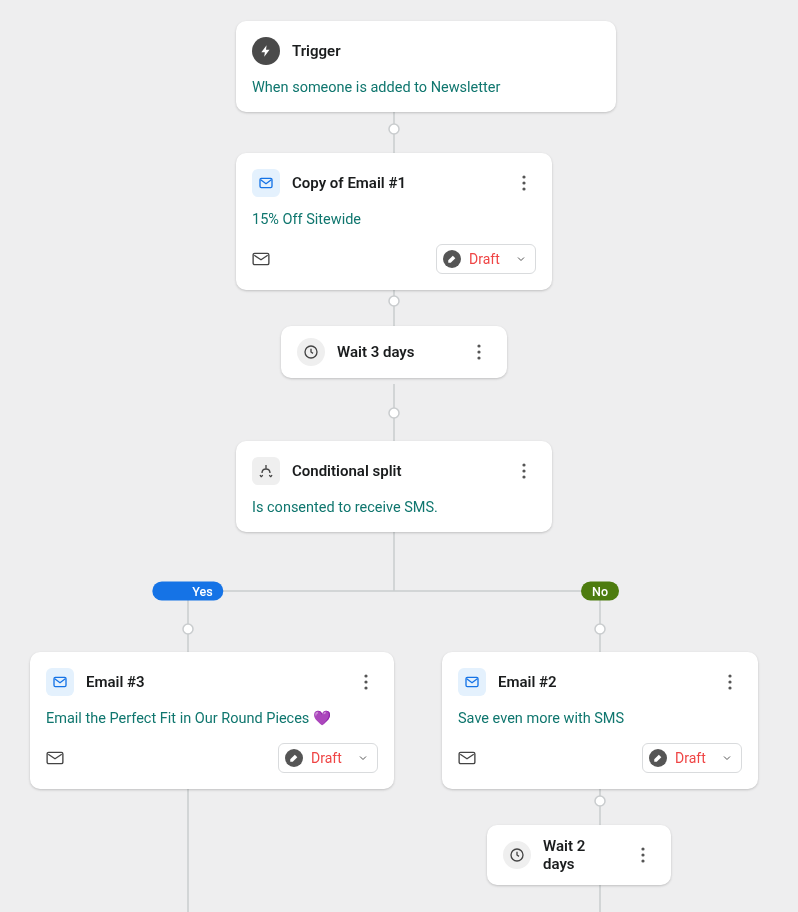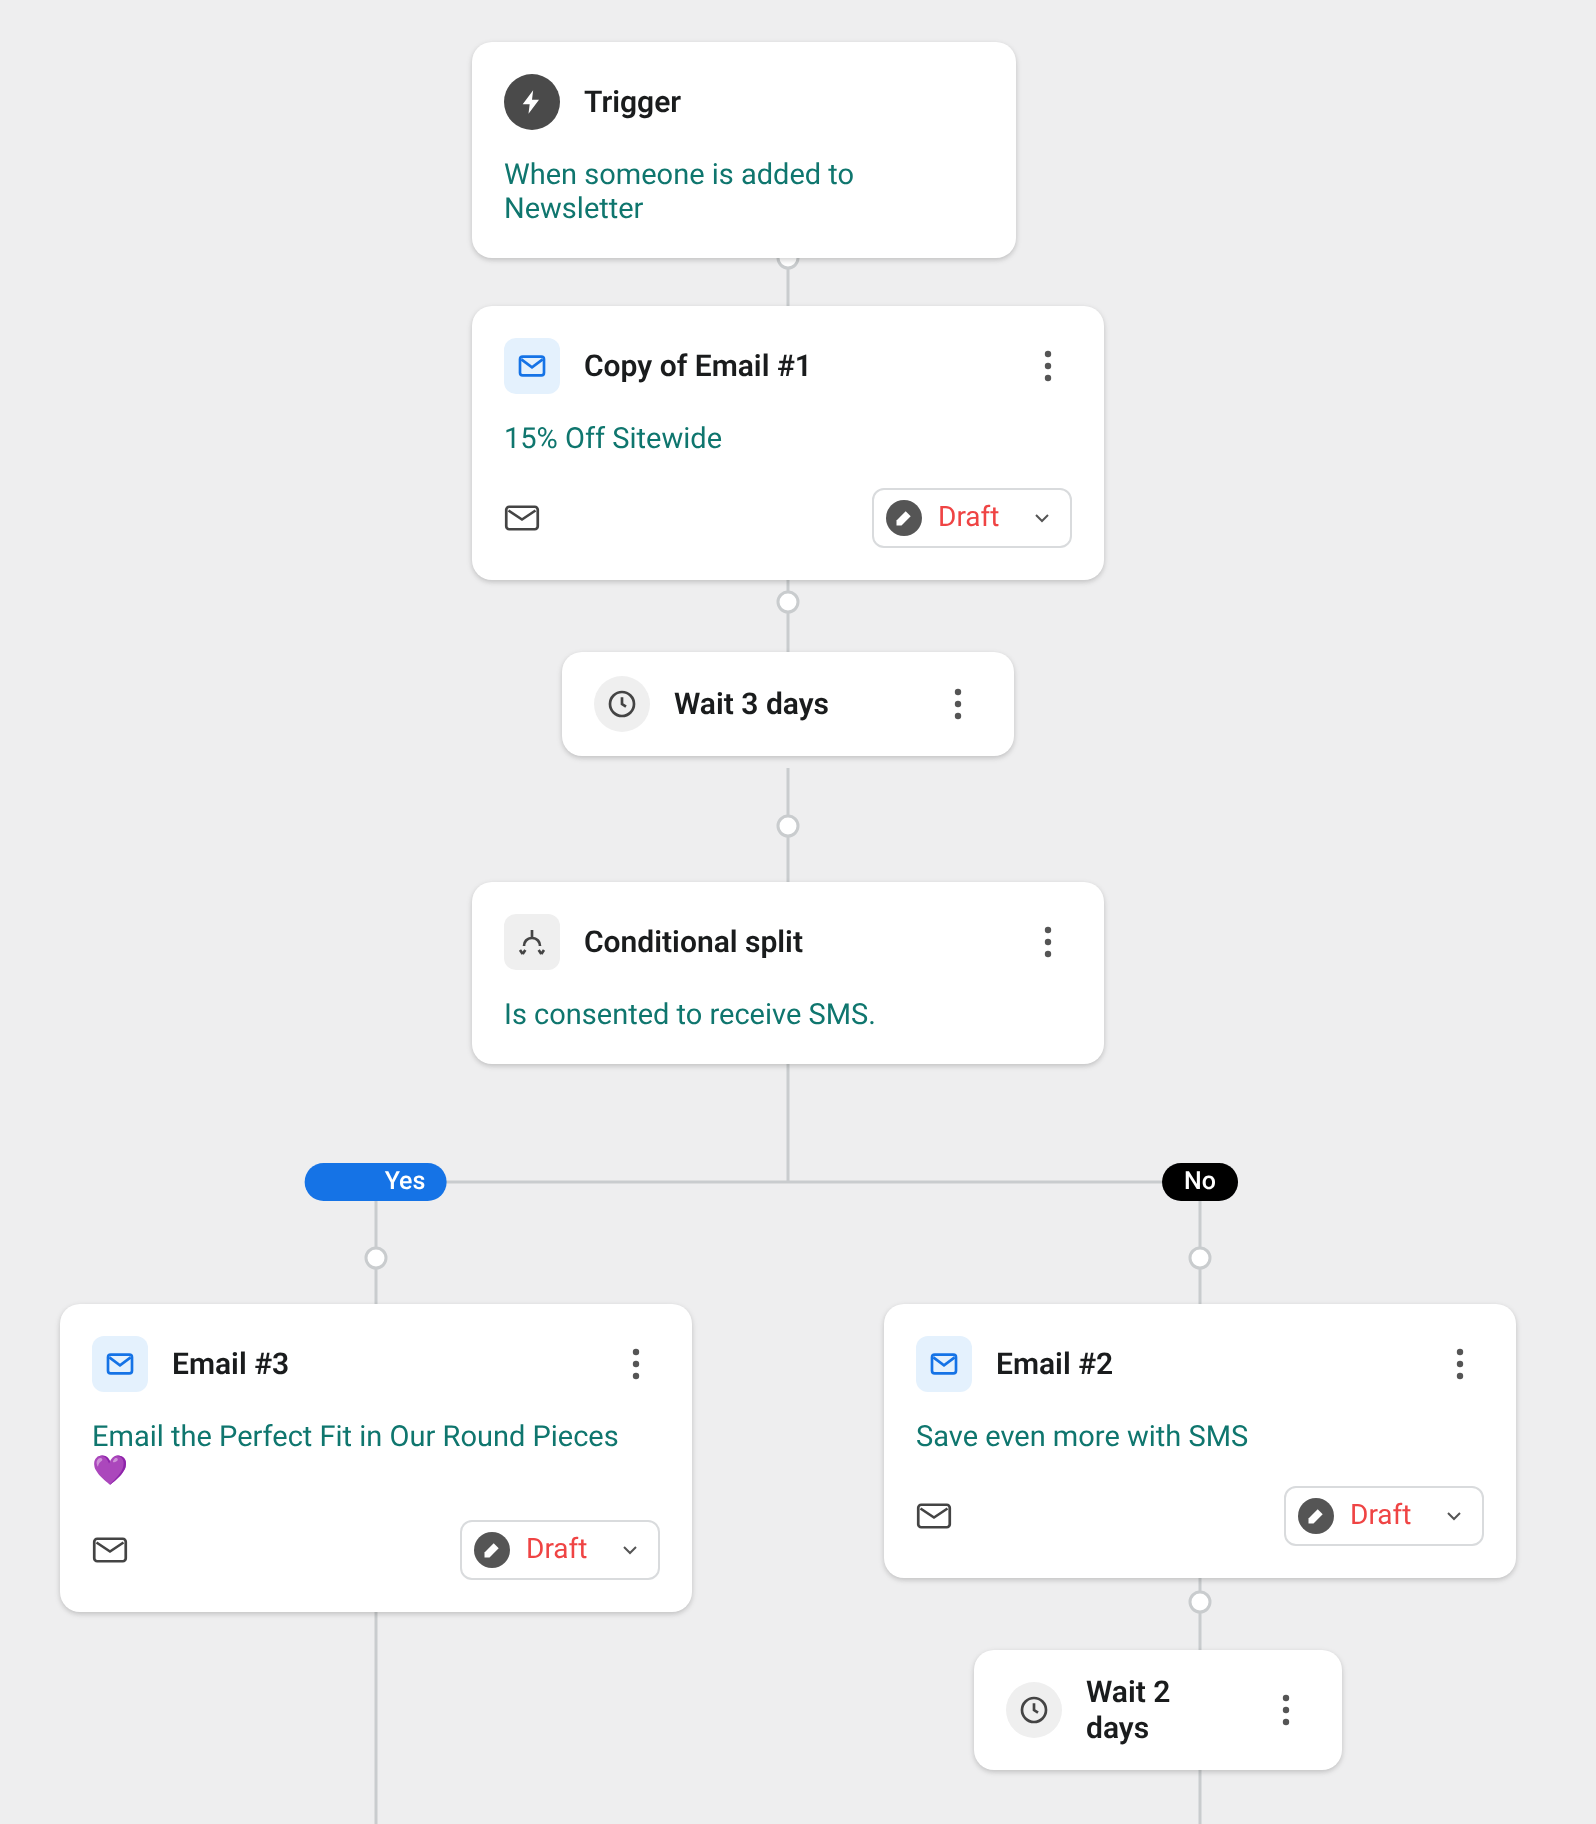--- a/index.html
+++ b/index.html
@@ -89,21 +89,21 @@
   .split-pill {
     position:absolute;
     padding:2px 11px;
     border-radius:10px;
     font-size:12.5px;
     color:#fff;
     font-weight:500;
     transform:translate(-50%, -50%);
   }
   .split-pill.yes { background:#1573e6;padding-left:40px; }
-  .split-pill.no  { background:#000000;text-align:center; }
+  .split-pill.no  { background:#4d7c0f;text-align:center; }
 
   
   svg.wires { position:absolute; left:0; top:0; width:798px; height:912px; pointer-events:none; }
   .node-dot { fill:#fff; stroke:#c9ccce; stroke-width:1.5; }
 
   .mail-outline {
     width:18px; height:14px;
     display:flex; align-items:center; justify-content:center;
   }
 </style>
@@ -136,21 +136,21 @@
       <line x1="600" y1="591" x2="600" y2="652"></line>
       <circle class="node-dot" cx="600" cy="629" r="5"></circle>
 
       <line x1="600" y1="778" x2="600" y2="825"></line>
       <circle class="node-dot" cx="600" cy="801" r="5"></circle>
 
       <line x1="600" y1="884" x2="600" y2="912"></line>
     </g>
   </svg>
 
-  <div class="card" style="left:236px; top:21px; width:272px;">
+  <div class="card" style="left:236px; top:21px; width:380px;">
     <div class="card-head">
       <div class="icon-badge dark">
         <svg width="14" height="14" viewBox="0 0 24 24" fill="none">
             <path d="M13 2 4 14h6l-1 8 9-12h-6l1-8Z" fill="#fff"></path>
           </svg>
       </div>
       <div class="card-title">Trigger</div>
     </div>
     <div class="card-desc">When someone is added to Newsletter</div>
   </div>
@@ -228,21 +228,21 @@
             <circle cx="2" cy="14" r="1.6" fill="#555"></circle>
           </svg>
       </div>
     </div>
     <div class="card-desc">Is consented to receive SMS.</div>
   </div>
 
   <div class="split-pill yes" style="left:188px; top:591px;">Yes</div>
   <div class="split-pill no" style="left:600px; top:591px;">No</div>
 
-  <div class="card" style="left:30px; top:652px; width:316px;">
+  <div class="card" style="left:30px; top:652px; width:364px;">
     <div class="card-head">
       <div class="icon-badge blue">
         <svg width="16" height="16" viewBox="0 0 24 24" fill="none">
             <rect x="3" y="5" width="18" height="14" rx="2" stroke="#1573e6" stroke-width="2"></rect>
             <path d="m4 7 8 6 8-6" stroke="#1573e6" stroke-width="2"></path>
           </svg>
       </div>
       <div class="card-title">Email #3</div>
       <div class="kebab">
         <svg width="4" height="16" viewBox="0 0 4 16">

